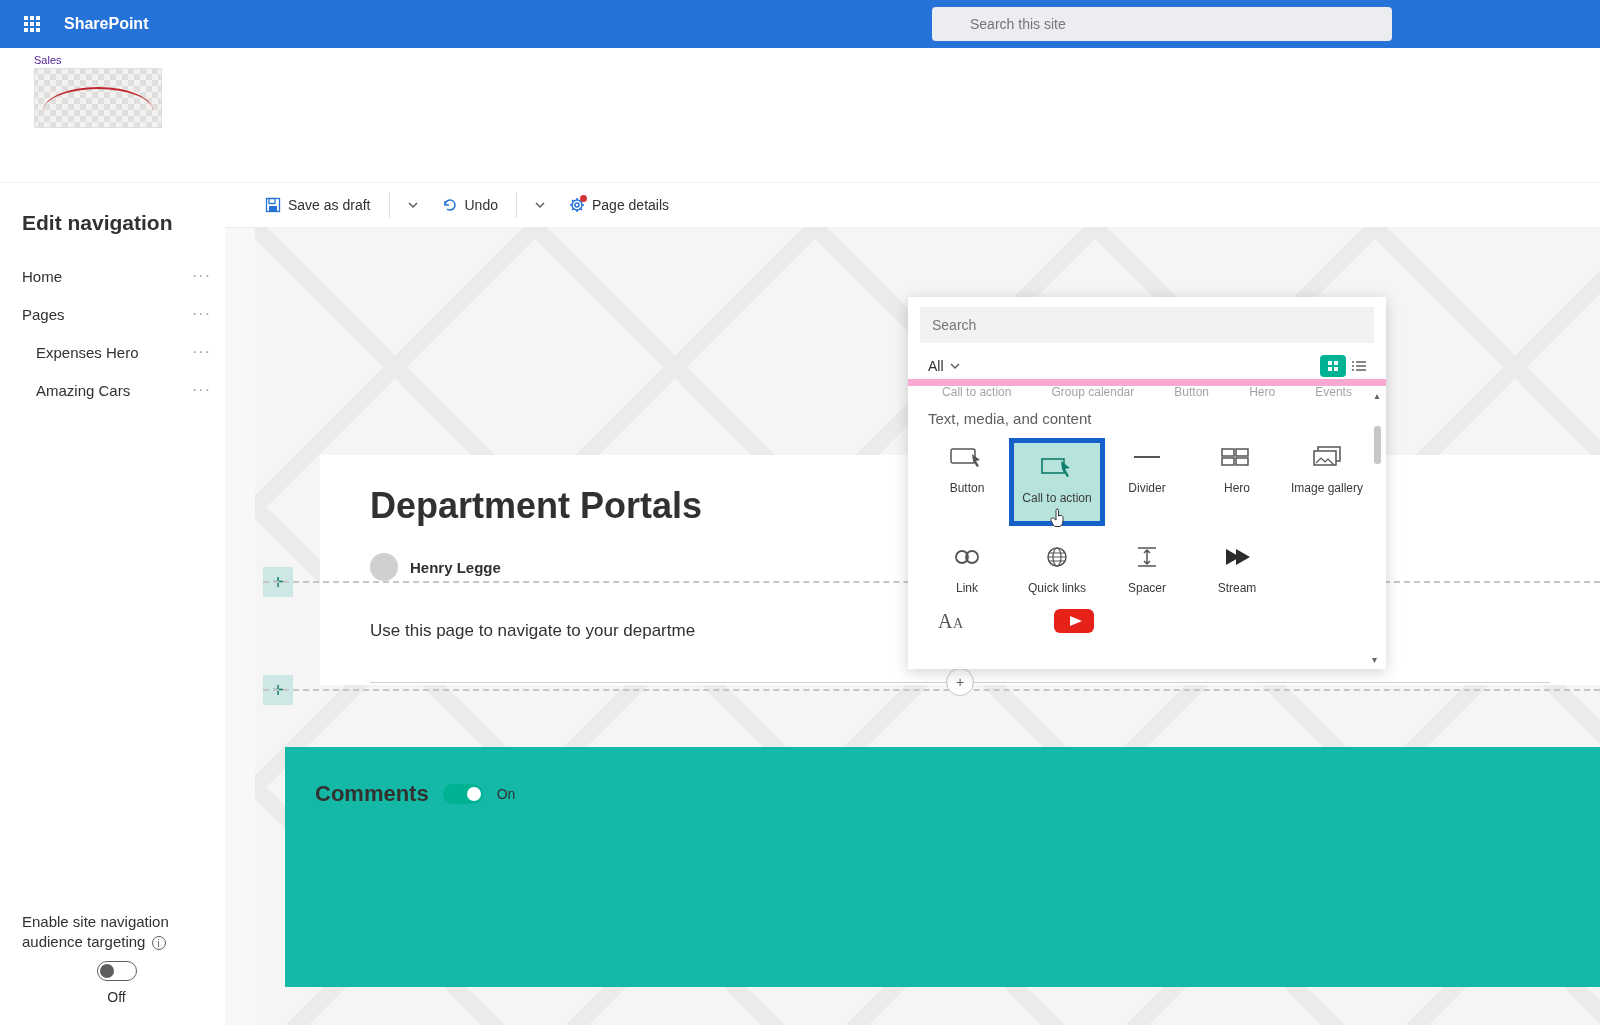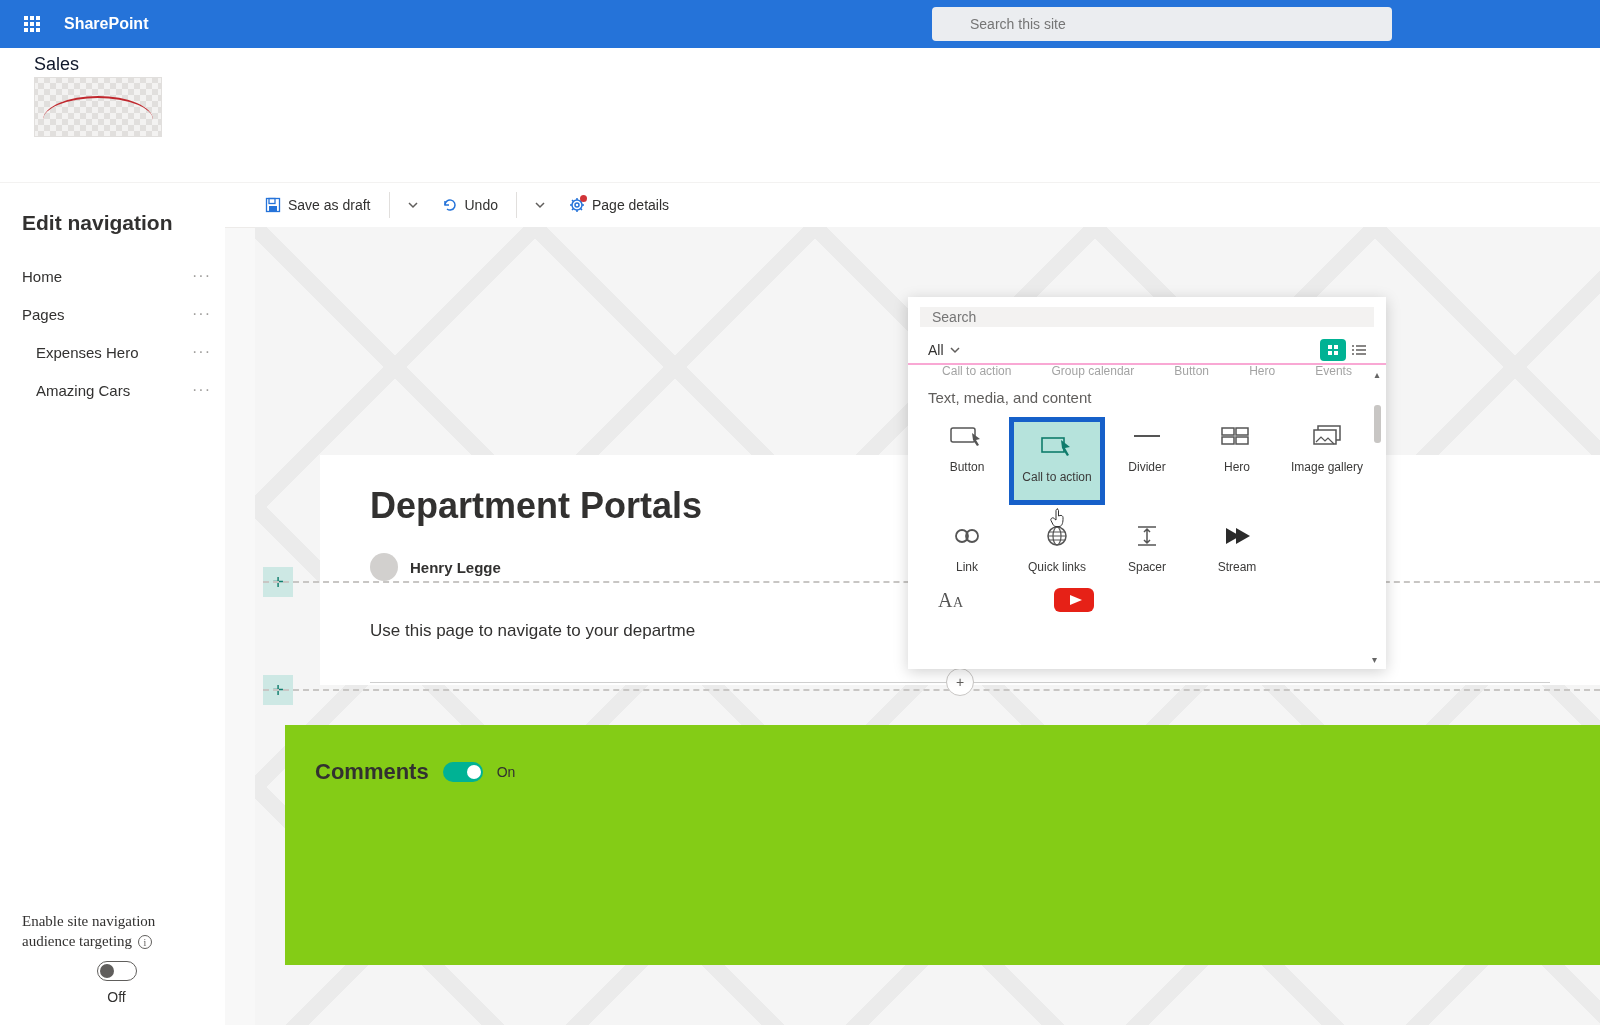--- a/index.html
+++ b/index.html
@@ -54,21 +54,21 @@
   position: absolute; left: 10px; top: 50%; transform: translateY(-50%);
   color: #2573d9; font-size: 16px;
 }
 
 
 .site-header {
   padding: 6px 0 18px 34px;
   border-bottom: 1px solid #f3f2f1;
   min-height: 135px;
 }
-.site-name { font-size: 18px; color: #0f172a; margin-bottom: 2px; }
+.site-name { font-size: 11px; color: #4c1d95; margin-bottom: 2px; }
 .logo {
   width: 128px; height: 60px;
   background: repeating-conic-gradient(#f3f2f1 0% 25%, #e1dfdd 0% 50%) 50% / 12px 12px;
   border: 1px solid #e1dfdd;
   position: relative;
 }
 .logo::after {
   content:"";
   position:absolute;
   left:8px; right:8px; top:18px; height:22px;
@@ -91,21 +91,21 @@
   font-size: 15px;
   color: #323130;
   cursor: pointer;
 }
 .nav-item.indent { padding-left: 14px; }
 .nav-item .dots { color: #a19f9d; font-size: 16px; letter-spacing: 1px; }
 .sidebar-footer {
   margin-top: auto;
   padding: 8px 0;
 }
-.targeting-label { font-size: 15px; color: #323130; line-height: 1.3; font-family: Liberation Serif, serif; }
+.targeting-label { font-size: 15px; color: #323130; line-height: 1.3; }
 .info-icon {
   display:inline-block; width:14px; height:14px; border:1px solid #605e5c; border-radius:50%;
   font-size:10px; text-align:center; line-height:14px; color:#605e5c; margin-left:2px;
 }
 .toggle-off {
   margin-top: 10px; display:flex; align-items:center; gap:8px;flex-direction:column;
 }
 .toggle-track {
   width: 40px; height: 20px; border-radius: 10px; border:1px solid #605e5c;
   background:#fff; position:relative;
@@ -173,38 +173,38 @@
   display:flex; align-items:center; justify-content:center; color:#605e5c;
 }
 .comments-row { padding: 34px 30px 10px 30px; display:flex; align-items:center; gap:14px;}
 .comments-title{ font-size:22px; font-weight:600;}
 .toggle-on {
   width:40px; height:20px; border-radius:10px; background:#00b294; position:relative;
 }
 .toggle-on .knob{ width:14px; height:14px; border-radius:50%; background:#fff; position:absolute; right:2px; top:3px;}
 .comments-note { padding: 14px 30px; font-size:15px; color:#323130;}
 .canvas-under {
-  position:absolute; left:30px; right:0; top:498px; height:240px; background:#84cc16;
+  position:absolute; left:30px; right:0; top:520px; height:240px; background:#14b8a6;
 }
 
 
 .picker {
   position:absolute;
   left: 653px; top: 70px;
   width: 478px; height: 372px;
   background:#fff;
   box-shadow: 0 3px 14px rgba(0,0,0,.18);
   display:flex; flex-direction:column;
   z-index: 30;
 }
 .picker-search { padding: 10px 12px;}
 .picker-search input{
-  width:100%; height:20px; background:#f3f2f1; border:none; padding:0 12px; font-size:14px;
-}
-.picker-tabs { display:flex; align-items:center; justify-content:space-between; padding: 2px 14px 2px 20px; border-bottom:2px solid #f9a8d4;}
+  width:100%; height:36px; background:#f3f2f1; border:none; padding:0 12px; font-size:14px;
+}
+.picker-tabs { display:flex; align-items:center; justify-content:space-between; padding: 2px 14px 2px 20px; border-bottom:7px solid #f9a8d4;}
 .filter { display:flex; align-items:center; gap:6px; font-size:14px; cursor:pointer;}
 .view-toggle { display:flex; gap:0;}
 .view-btn { width:26px; height:22px; border-radius:4px; display:flex; align-items:center; justify-content:center; font-size:12px; cursor:pointer;}
 .view-btn.active { background:#00b294; color:#fff;}
 .picker-scroll { flex:1; overflow:hidden; position:relative;}
 .peek-row { display:flex; justify-content:space-around; color:#666; font-size:12px; padding: 0 14px; height:20px; align-items:flex-start; opacity:.6;}
 .peek-row span{ max-width:88px; text-align:center; line-height:1;}
 .cat-header { font-size:15px; color:#605e5c; padding: 4px 20px 4px;}
 .grid {
   display:grid; grid-template-columns: repeat(5, 1fr);

